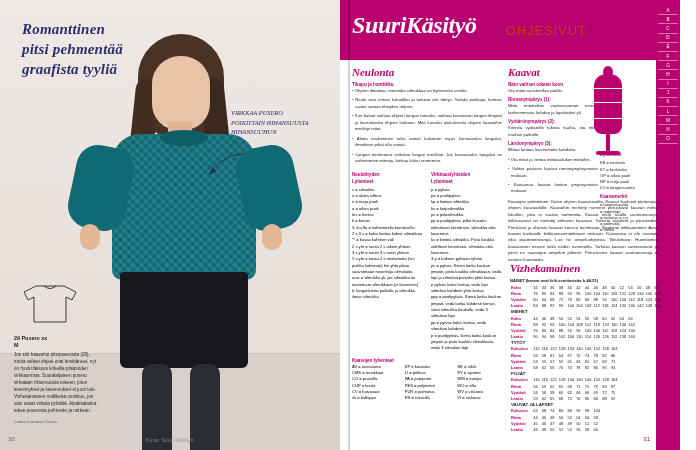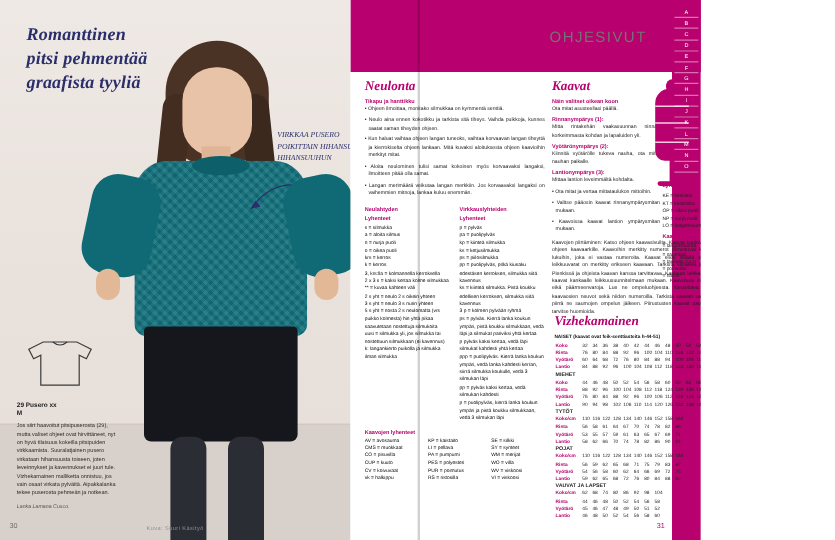--- a/index.html
+++ b/index.html
@@ -1,17 +1,17 @@
 <!DOCTYPE html>
 <html><head>
 <meta charset="utf-8">
 <style>
   html,body{margin:0;padding:0;}
   body{width:696px;height:450px;overflow:hidden;background:#fff;font-family:"Liberation Sans",sans-serif;}
-  .spread{position:relative;width:584px;height:450px;display:flex;}
+  .spread{position:relative;width:680px;height:450px;display:flex;}
 
   
   .left-page{position:relative;width:348px;height:450px;background:#efe7e2;overflow:hidden;}
   .photo-bg{position:absolute;left:0;top:0;width:348px;height:450px;
     background:linear-gradient(180deg,#efe9e5 0%,#e9e2dd 45%,#e4ddd8 100%);}
   .floor{position:absolute;left:0;bottom:0;width:348px;height:96px;background:#d8d0ca;}
   .floor-line{position:absolute;left:0;bottom:96px;width:348px;height:1px;background:#cdc4bd;}
 
   .headline{position:absolute;left:22px;top:20px;width:190px;z-index:6;
     font-family:"Liberation Serif",serif;font-style:italic;font-weight:700;
@@ -51,21 +51,21 @@
 
   .folio-left{position:absolute;left:8px;bottom:8px;font-size:6px;color:#6d6d6d;z-index:7;}
   .credit{position:absolute;left:50%;transform:translateX(-50%);bottom:7px;font-size:4.6px;color:#8a8f95;letter-spacing:.4px;z-index:7;}
 
   
   .right-page{position:relative;width:348px;height:450px;background:#fff;overflow:hidden;}
   .magenta{position:absolute;left:0;top:0;width:348px;height:60px;background:#b8006e;}
   .magenta-side{position:absolute;right:0;top:0;width:24px;height:450px;background:#b8006e;}
   .masthead{position:absolute;left:12px;top:12px;z-index:4;color:#fff;
     font-family:"Liberation Serif",serif;font-style:italic;font-weight:700;font-size:24px;letter-spacing:-.4px;}
-  .ohjesivut{position:absolute;left:166px;top:24px;z-index:4;color:#737373;
+  .ohjesivut{position:absolute;left:166px;top:24px;z-index:4;color:#c2410c;
     font-size:12.5px;letter-spacing:1.2px;font-weight:400;}
 
   .tabs{position:absolute;right:2px;top:6px;width:20px;z-index:6;}
   .tab{font-size:4.6px;color:#fff;text-align:center;padding:1.6px 0;border-bottom:1px solid rgba(255,255,255,.45);}
 
   .rp-body{position:absolute;left:12px;top:66px;width:310px;height:376px;}
 
   h2.sec{font-family:"Liberation Serif",serif;font-style:italic;font-weight:700;
     color:#b8006e;font-size:11px;margin:0 0 4px 0;}
   .cols2{display:flex;gap:6px;}
@@ -149,20 +149,21 @@
 
     <div class="folio-left">30</div>
     <div class="credit">Kuva: Suuri Käsityö</div>
   </div>
 
   <div class="gutter"></div>
 
   <div class="right-page">
     <div class="magenta"></div>
     <div class="magenta-side"></div>
+    <div class="masthead">SuuriKäsityö</div>
     <div class="ohjesivut">OHJESIVUT</div>
 
     <div class="tabs">
       <div class="tab">A</div>
       <div class="tab">B</div>
       <div class="tab">C</div>
       <div class="tab">D</div>
       <div class="tab">E</div>
       <div class="tab">F</div>
       <div class="tab">G</div>

